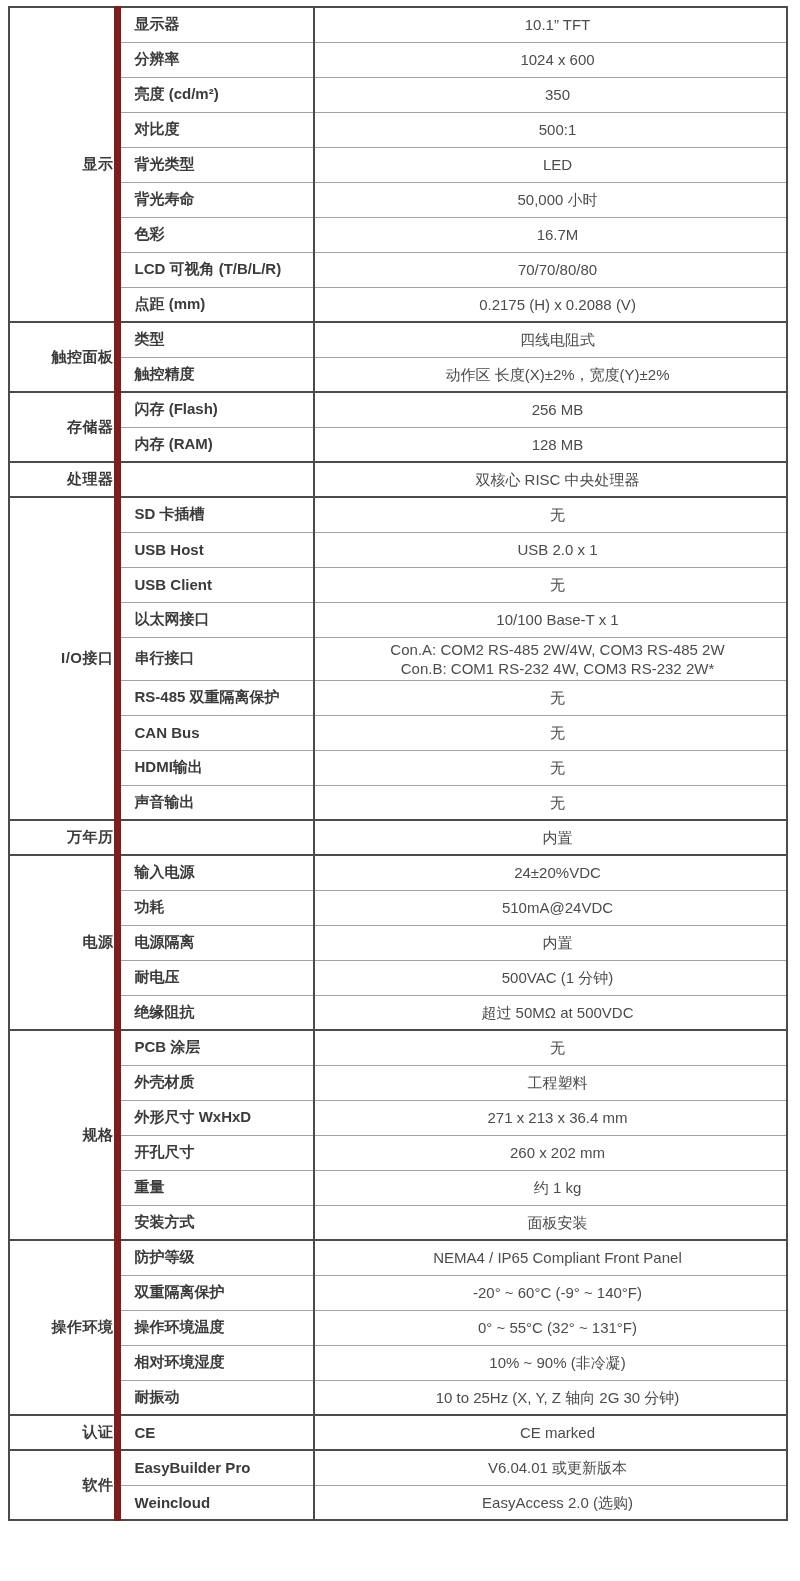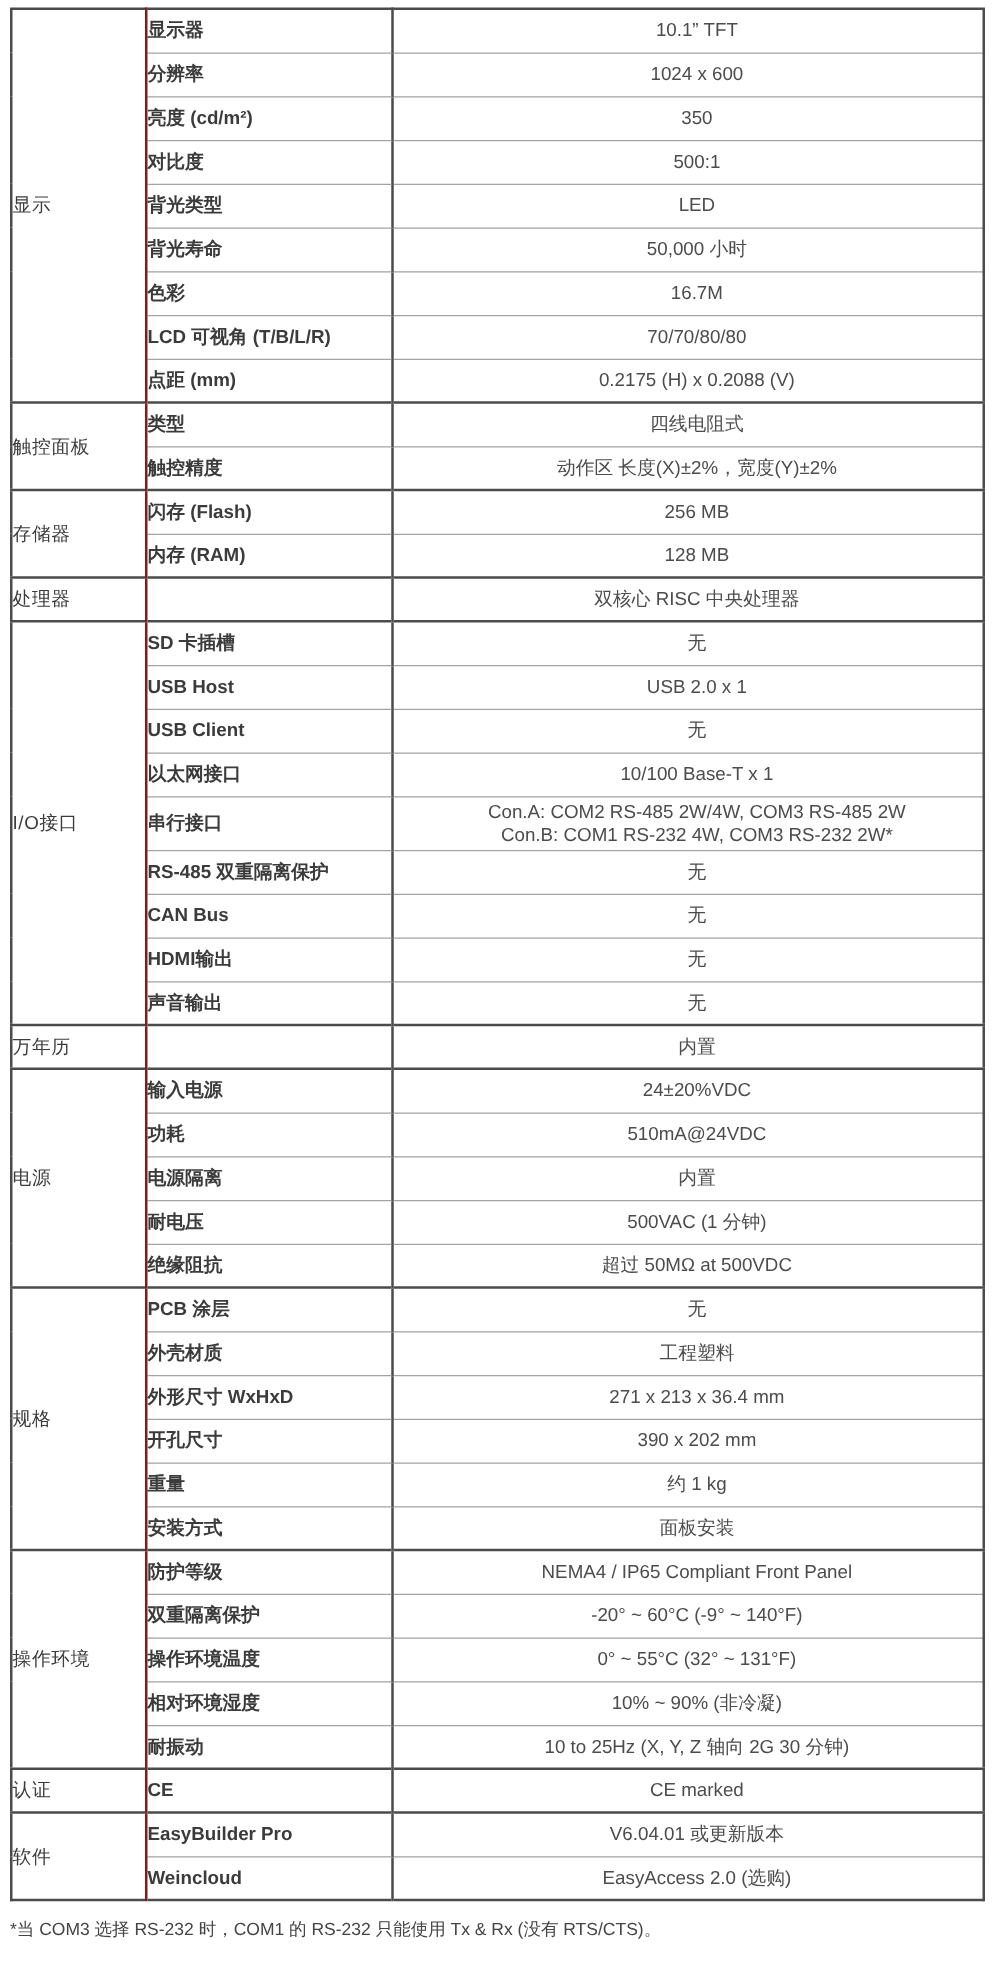--- a/index.html
+++ b/index.html
@@ -24,29 +24,30 @@
   col.c-value { width: 473px; }
   td {
     border-top: 1px solid #a3a3a3;
     height: 35px;
     font-size: 15px;
     vertical-align: middle;
     padding: 2px 0;
   }
   tr.section-start > td { border-top: 2px solid #4b4b4b; }
   td.cat {
-    border-right: 2px solid #7f1d1d;
-    text-align: left;
-    font-weight: 400;
+    border-right: 7px solid #7f1d1d;
+    text-align: right;
+    font-weight: 700;
     color: #3b3b3b;
     letter-spacing: 0.5px;
   }
   td.param {
     border-right: 2px solid #4b4b4b;
     text-align: left;
+    padding-left: 14px;
     padding-right: 6px;
     font-weight: 700;
     color: #3b3b3b;
   }
   td.value {
     text-align: center;
     font-weight: 400;
     color: #4c4c4c;
     white-space: pre-line;
     line-height: 19px;
@@ -204,21 +205,21 @@
         <tr>
           <td class="param">外壳材质</td>
           <td class="value">工程塑料</td>
         </tr>
         <tr>
           <td class="param">外形尺寸 WxHxD</td>
           <td class="value">271 x 213 x 36.4 mm</td>
         </tr>
         <tr>
           <td class="param">开孔尺寸</td>
-          <td class="value">390 x 202 mm</td>
+          <td class="value">260 x 202 mm</td>
         </tr>
         <tr>
           <td class="param">重量</td>
           <td class="value">约 1 kg</td>
         </tr>
         <tr>
           <td class="param">安装方式</td>
           <td class="value">面板安装</td>
         </tr>
         <tr class="section-start">
@@ -251,14 +252,13 @@
           <td class="cat" rowspan="2">软件</td>
           <td class="param">EasyBuilder Pro</td>
           <td class="value">V6.04.01 或更新版本</td>
         </tr>
         <tr>
           <td class="param">Weincloud</td>
           <td class="value">EasyAccess 2.0 (选购)</td>
         </tr>
       </tbody>
   </table>
-  <div class="footnote">*当 COM3 选择 RS-232 时，COM1 的 RS-232 只能使用 Tx &amp; Rx (没有 RTS/CTS)。</div>
 </div>
 
 </body></html>

